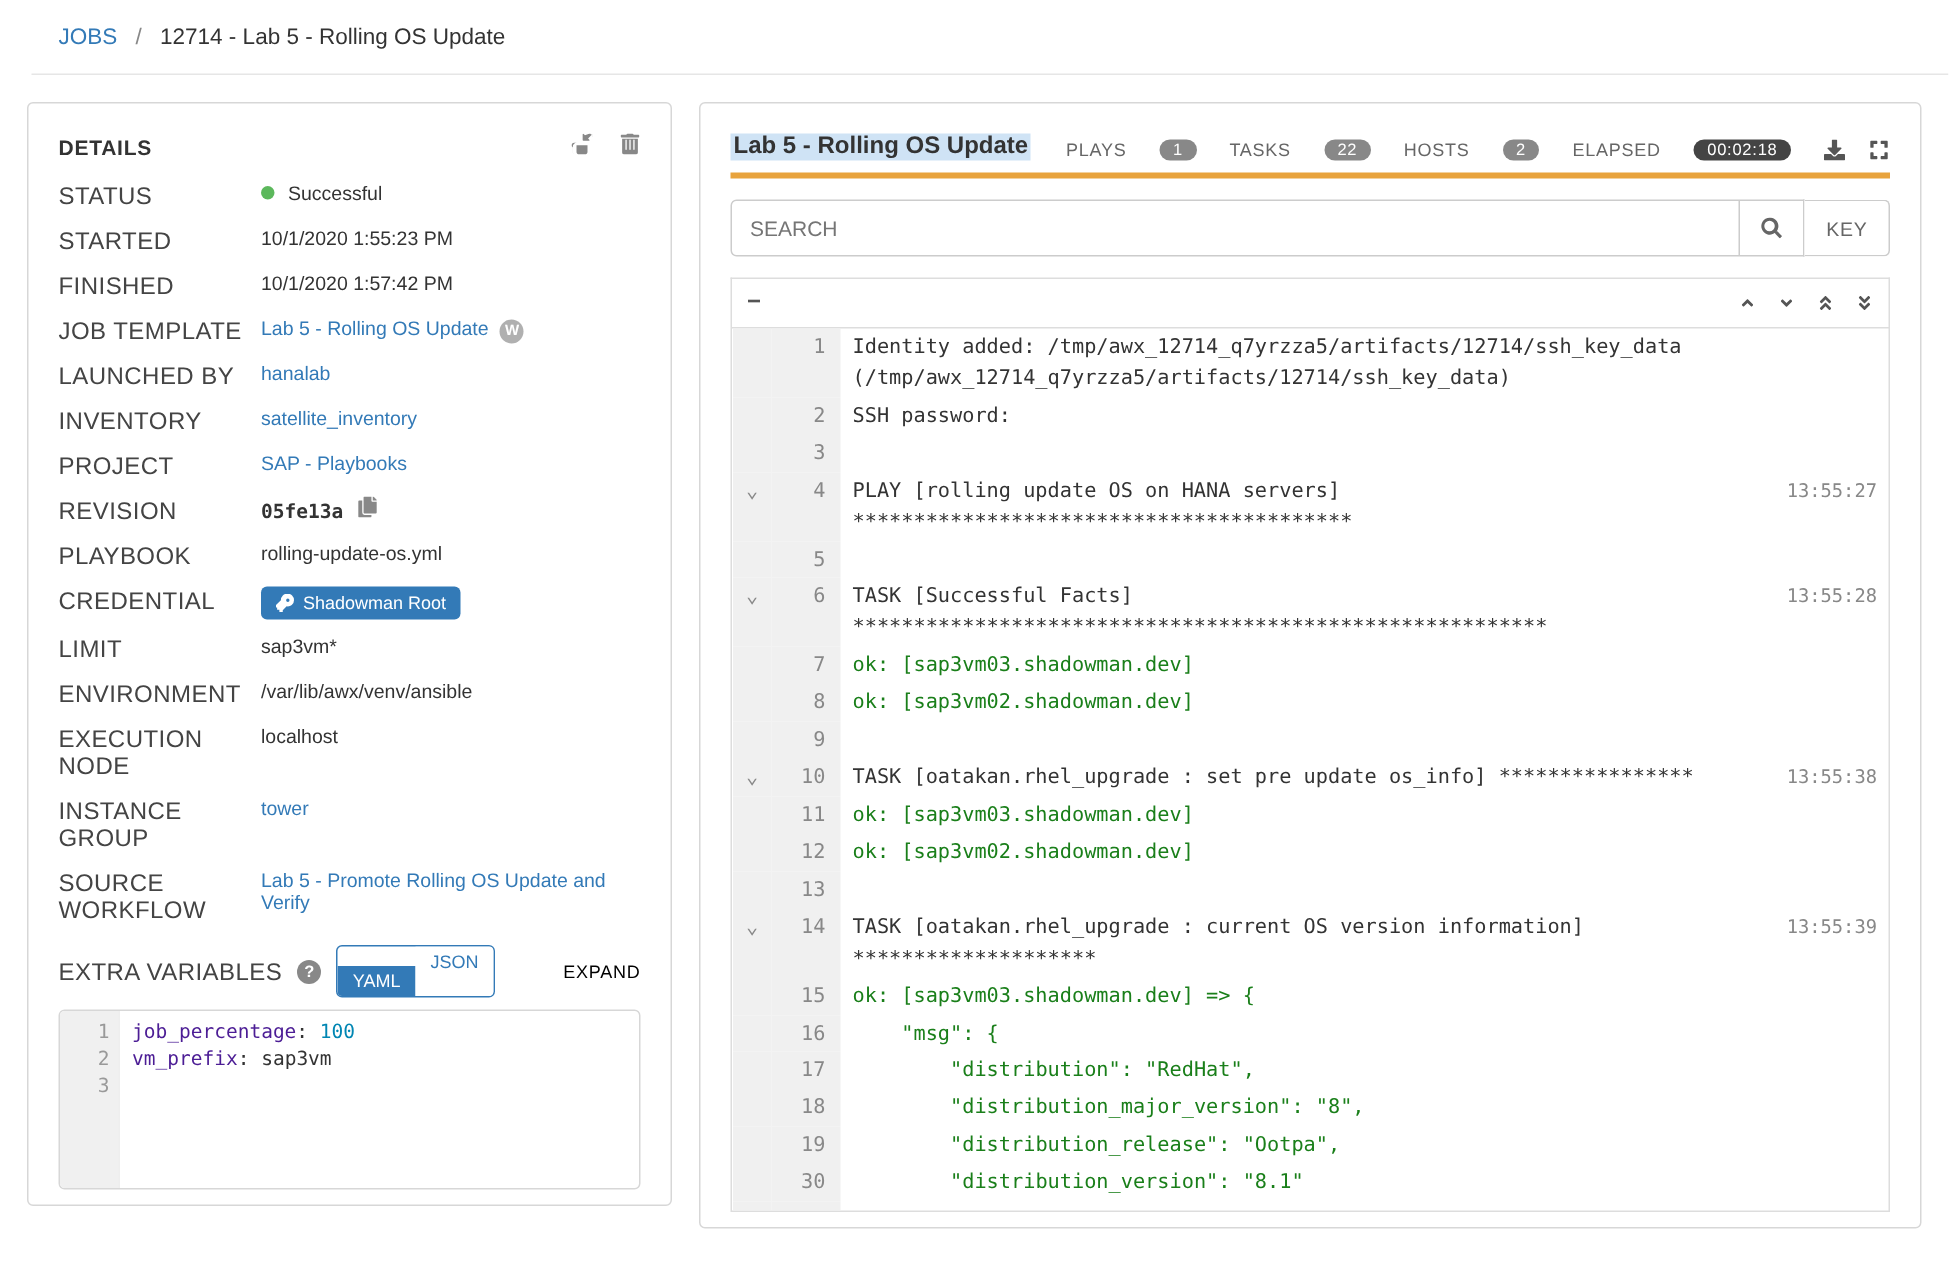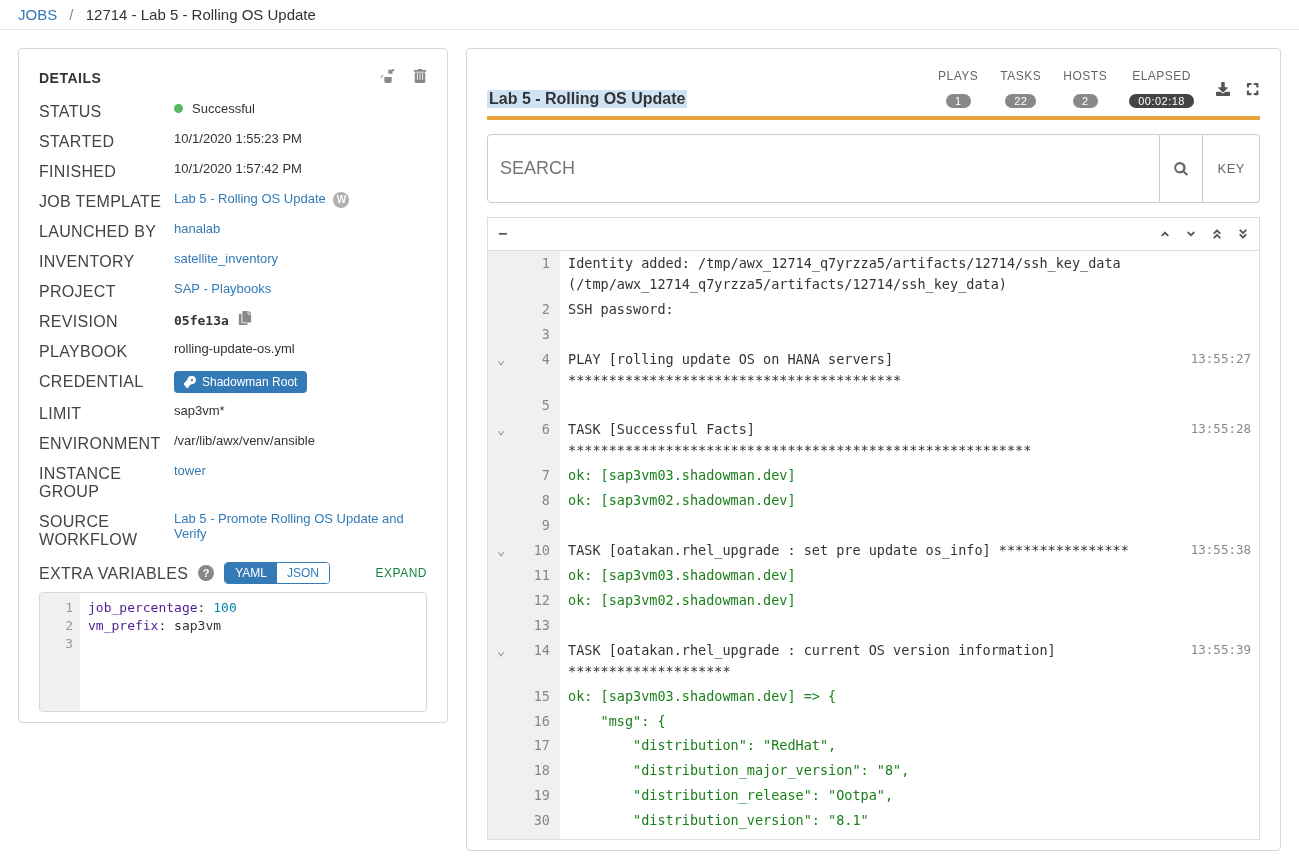--- a/index.html
+++ b/index.html
@@ -1,18 +1,18 @@
 <!DOCTYPE html>
 <html><head>
 <meta charset="utf-8">
 <style>
   * { box-sizing: border-box; }
   html, body { margin:0; padding:0; font-family: "Helvetica Neue", Helvetica, Arial, sans-serif; font-size:12.5px; color:#333; background:#fff; }
   a.link { color:#337ab7; text-decoration:none; cursor:pointer; }
-  .breadcrumb { padding:6px 18px; border-bottom:1px solid #e6e6e6; font-size:15px; }
+  .breadcrumb { padding:16px 18px; border-bottom:1px solid #e6e6e6; font-size:15px;margin-left:21px; }
   .breadcrumb .sep { color:#888; margin:0 8px; }
   .page { display:flex; gap:18px; padding:18px; align-items:flex-start; }
   .panel { border:1px solid #d7d7d7; border-radius:4px; background:#fff; }
   .details-panel { width:430px; padding:20px 20px 10px 20px; }
   .output-panel { flex:1; padding:20px 20px 10px 20px; min-width:0; }
   .details-header { display:flex; justify-content:space-between; align-items:center; margin-bottom:10px; }
   .details-title { font-weight:700; letter-spacing:.5px; font-size:14px; }
   .details-actions { display:flex; gap:18px; color:#888; }
   .icon { display:inline-block; width:14px; height:14px; }
   .dt-table { width:100%; }
@@ -22,42 +22,42 @@
   .dot-success { display:inline-block; width:9px; height:9px; border-radius:50%; background:#5cb85c; margin-right:9px; position:relative; top:0px; }
   .wf-badge { display:inline-flex; width:16px; height:16px; border-radius:50%; background:#b0b0b0; color:#fff; font-size:10px; align-items:center; justify-content:center; margin-left:4px; font-weight:700; }
   .mono { font-family: ui-monospace, Menlo, Consolas, monospace; font-size:13px;font-weight:bold; }
   .cred-pill { display:inline-flex; align-items:center; background:#337ab7; color:#fff; border-radius:4px; padding:4px 10px; font-size:12px; }
   .cred-pill .keyicon { margin-right:6px; }
   .copy-icon { display:inline-block; margin-left:6px; color:#888; cursor:pointer; }
   .extra-row { display:flex; align-items:center; gap:10px; margin-top:8px; }
   .help-icon { display:inline-flex; width:16px; height:16px; border-radius:50%; background:#888; color:#fff; font-size:11px; align-items:center; justify-content:center; font-weight:700; }
   .seg { display:inline-flex; border:1px solid #337ab7; border-radius:4px; overflow:hidden; font-size:12px; }
   .seg div { padding:3px 10px; cursor:pointer; }
-  .seg .active { background:#337ab7; color:#fff; }
+  .seg .active { background:#337ab7; color:#fff;margin-top:13px; }
   .seg .inactive { background:#fff; color:#337ab7; }
-  .expand-link { margin-left:auto; color:#15803d; font-size:12px; letter-spacing:.5px; cursor:pointer; }
+  .expand-link { margin-left:auto; color:#000000; font-size:12px; letter-spacing:.5px; cursor:pointer; }
   .code-editor { border:1px solid #d7d7d7; border-radius:4px; margin-top:8px; height:120px; overflow:hidden; display:flex; }
   .ce-gutter { background:#f0f0f0; width:40px; text-align:right; padding:6px 6px 6px 0; color:#999; font-family: ui-monospace, Menlo, Consolas, monospace; font-size:13px; border-right:1px solid #eee; }
   .ce-gutter div { height:18px; line-height:18px; }
   .ce-body { padding:6px 8px; font-family: ui-monospace, Menlo, Consolas, monospace; font-size:13px; }
   .ce-body div { height:18px; line-height:18px; }
   .ce-key { color:#4c1d95; }
   .ce-colon { color:#333; }
   .ce-val { color:#0086b3; }
   .ce-plain { color:#333; }
   
   .out-header { display:flex; align-items:flex-end; gap:22px; border-bottom:4px solid #e8a33d; padding-bottom:8px; margin-bottom:14px; }
   .out-title { font-weight:700; font-size:16px; background:#cfe3f5; padding:0 2px; }
   .out-stats { margin-left:auto; display:flex; align-items:center; gap:22px; color:#666; font-size:12px; letter-spacing:.5px; }
-  .stat { display:flex; align-items:center; gap:11px;flex-direction:column; }
+  .stat { display:flex; gap:22px; }
   .pill { background:#888; color:#fff; border-radius:10px; padding:1px 9px; font-size:11px; min-width:18px; text-align:center; }
   .pill-dark { background:#444; }
   .out-actions { display:flex; align-items:center; gap:16px; color:#555; }
   .search-row { display:flex; margin-bottom:14px; }
-  .search-input { flex:1; border:1px solid #ccc; padding:23px 12px; border-radius:4px 0 0 4px; font-size:18px; color:#333; }
+  .search-input { flex:1; border:1px solid #ccc; padding:10px 12px; border-radius:4px 0 0 4px; font-size:14px; color:#333; }
   .search-btn, .key-btn { border:1px solid #ccc; border-left:none; background:#fff; padding:9px 14px; color:#666; font-size:13px; display:flex; align-items:center; cursor:pointer; }
   .key-btn { border-radius:0 4px 4px 0; letter-spacing:.5px; }
   .log-toolbar { display:flex; align-items:center; border:1px solid #ddd; border-bottom:none; padding:7px 10px; background:#fff; }
   .log-toolbar .left { color:#555; font-weight:700; font-size:16px; }
   .log-toolbar .right { margin-left:auto; display:flex; gap:14px; color:#555; }
   .log-area { border:1px solid #ddd; max-height:590px; overflow:auto; }
   .log-row { display:flex; font-family: ui-monospace, Menlo, Consolas, monospace; font-size:13.5px; line-height:1.55; }
   .lr-chev { width:26px; text-align:center; background:#f0f0f0; color:#888; padding-top:2px; flex-shrink:0; }
   .lr-num  { width:46px; text-align:right; background:#f0f0f0; color:#888; padding:2px 10px 2px 0; flex-shrink:0; }
   .lr-txt  { flex:1; padding:2px 8px; white-space:pre-wrap; word-break:break-word; }
@@ -161,20 +161,24 @@
       <div class="dt-row">
           <div class="dt-label">LIMIT</div>
         <div class="dt-val">sap3vm*</div>
         </div>
 
       <div class="dt-row">
           <div class="dt-label">ENVIRONMENT</div>
         <div class="dt-val">/var/lib/awx/venv/ansible</div>
         </div>
 
+      <div class="dt-row">
+          <div class="dt-label">EXECUTION NODE</div>
+        <div class="dt-val">localhost</div>
+        </div>
 
       <div class="dt-row">
           <div class="dt-label">INSTANCE GROUP</div>
         <div class="dt-val"><a class="link">tower</a></div>
         </div>
 
       <div class="dt-row">
           <div class="dt-label">SOURCE WORKFLOW</div>
         <div class="dt-val"><a class="link">Lab 5 - Promote Rolling OS Update and Verify</a></div>
         </div>

